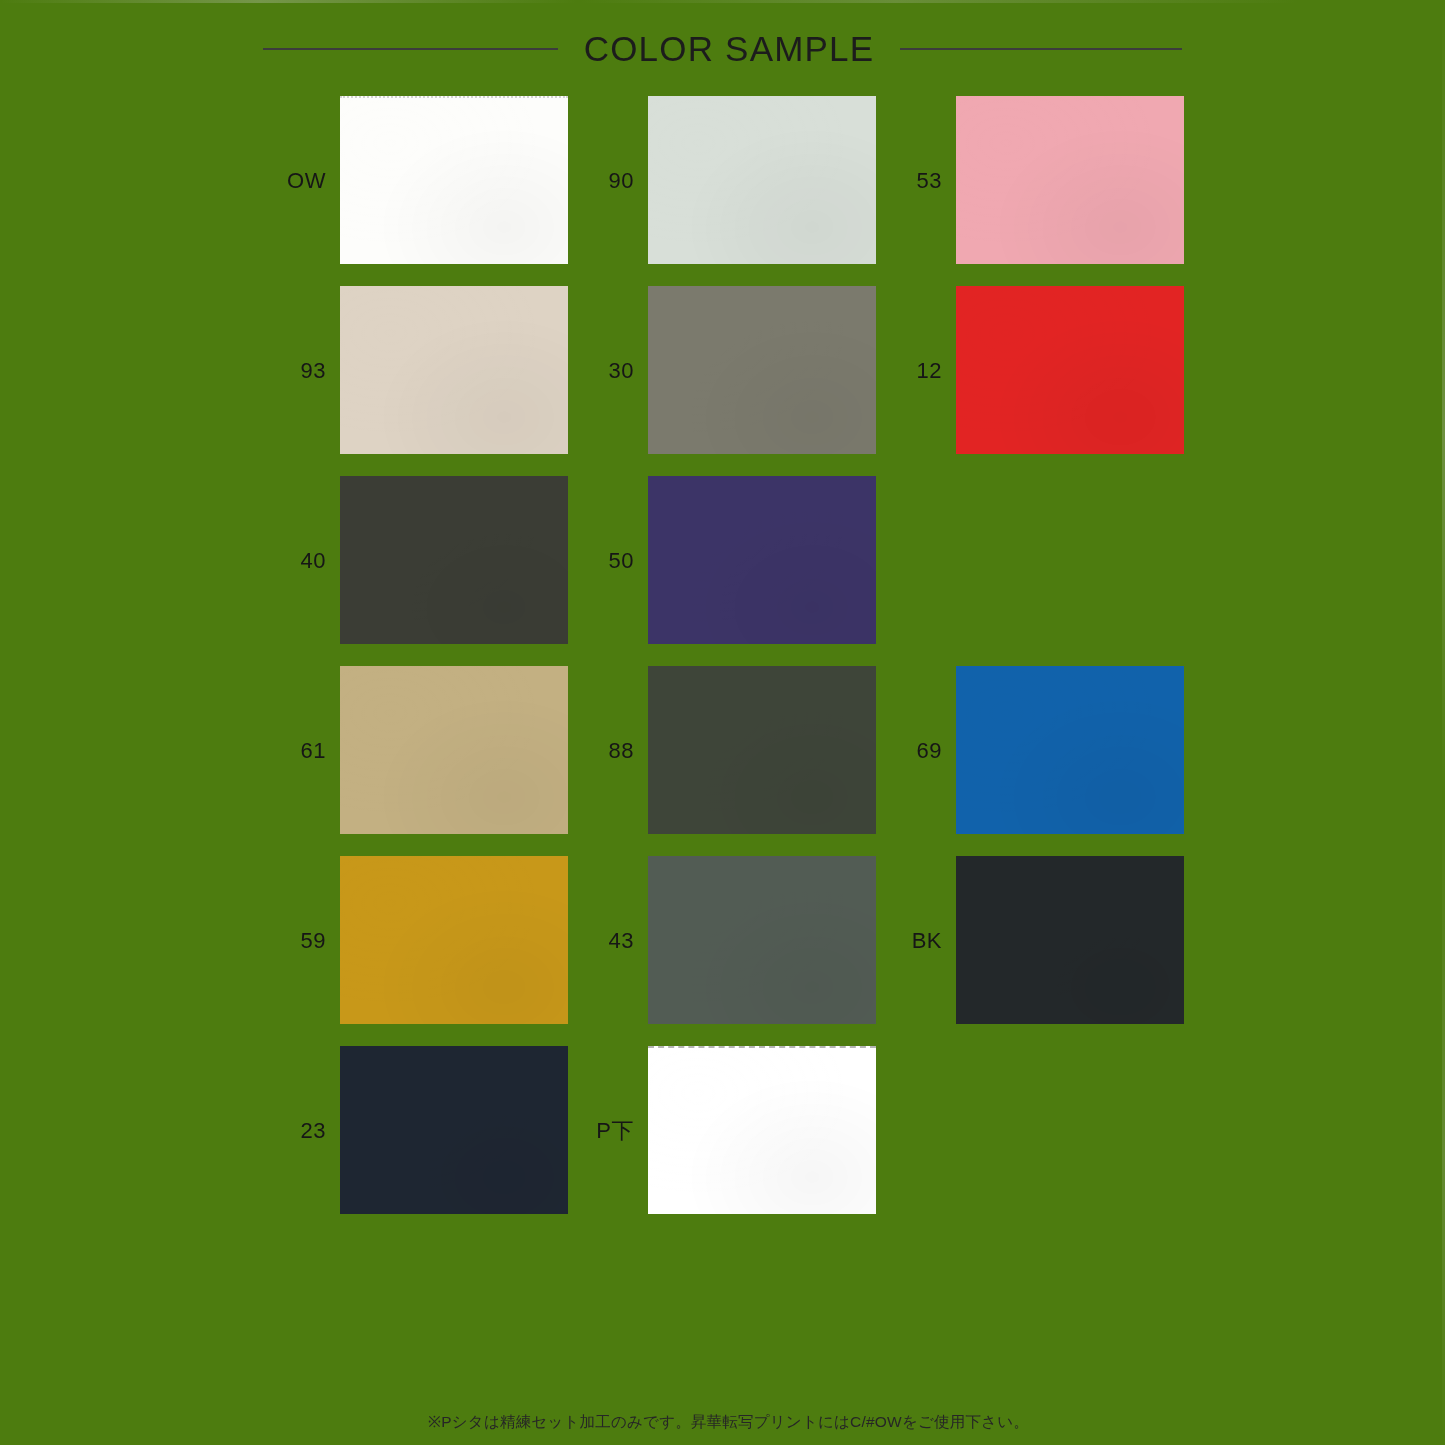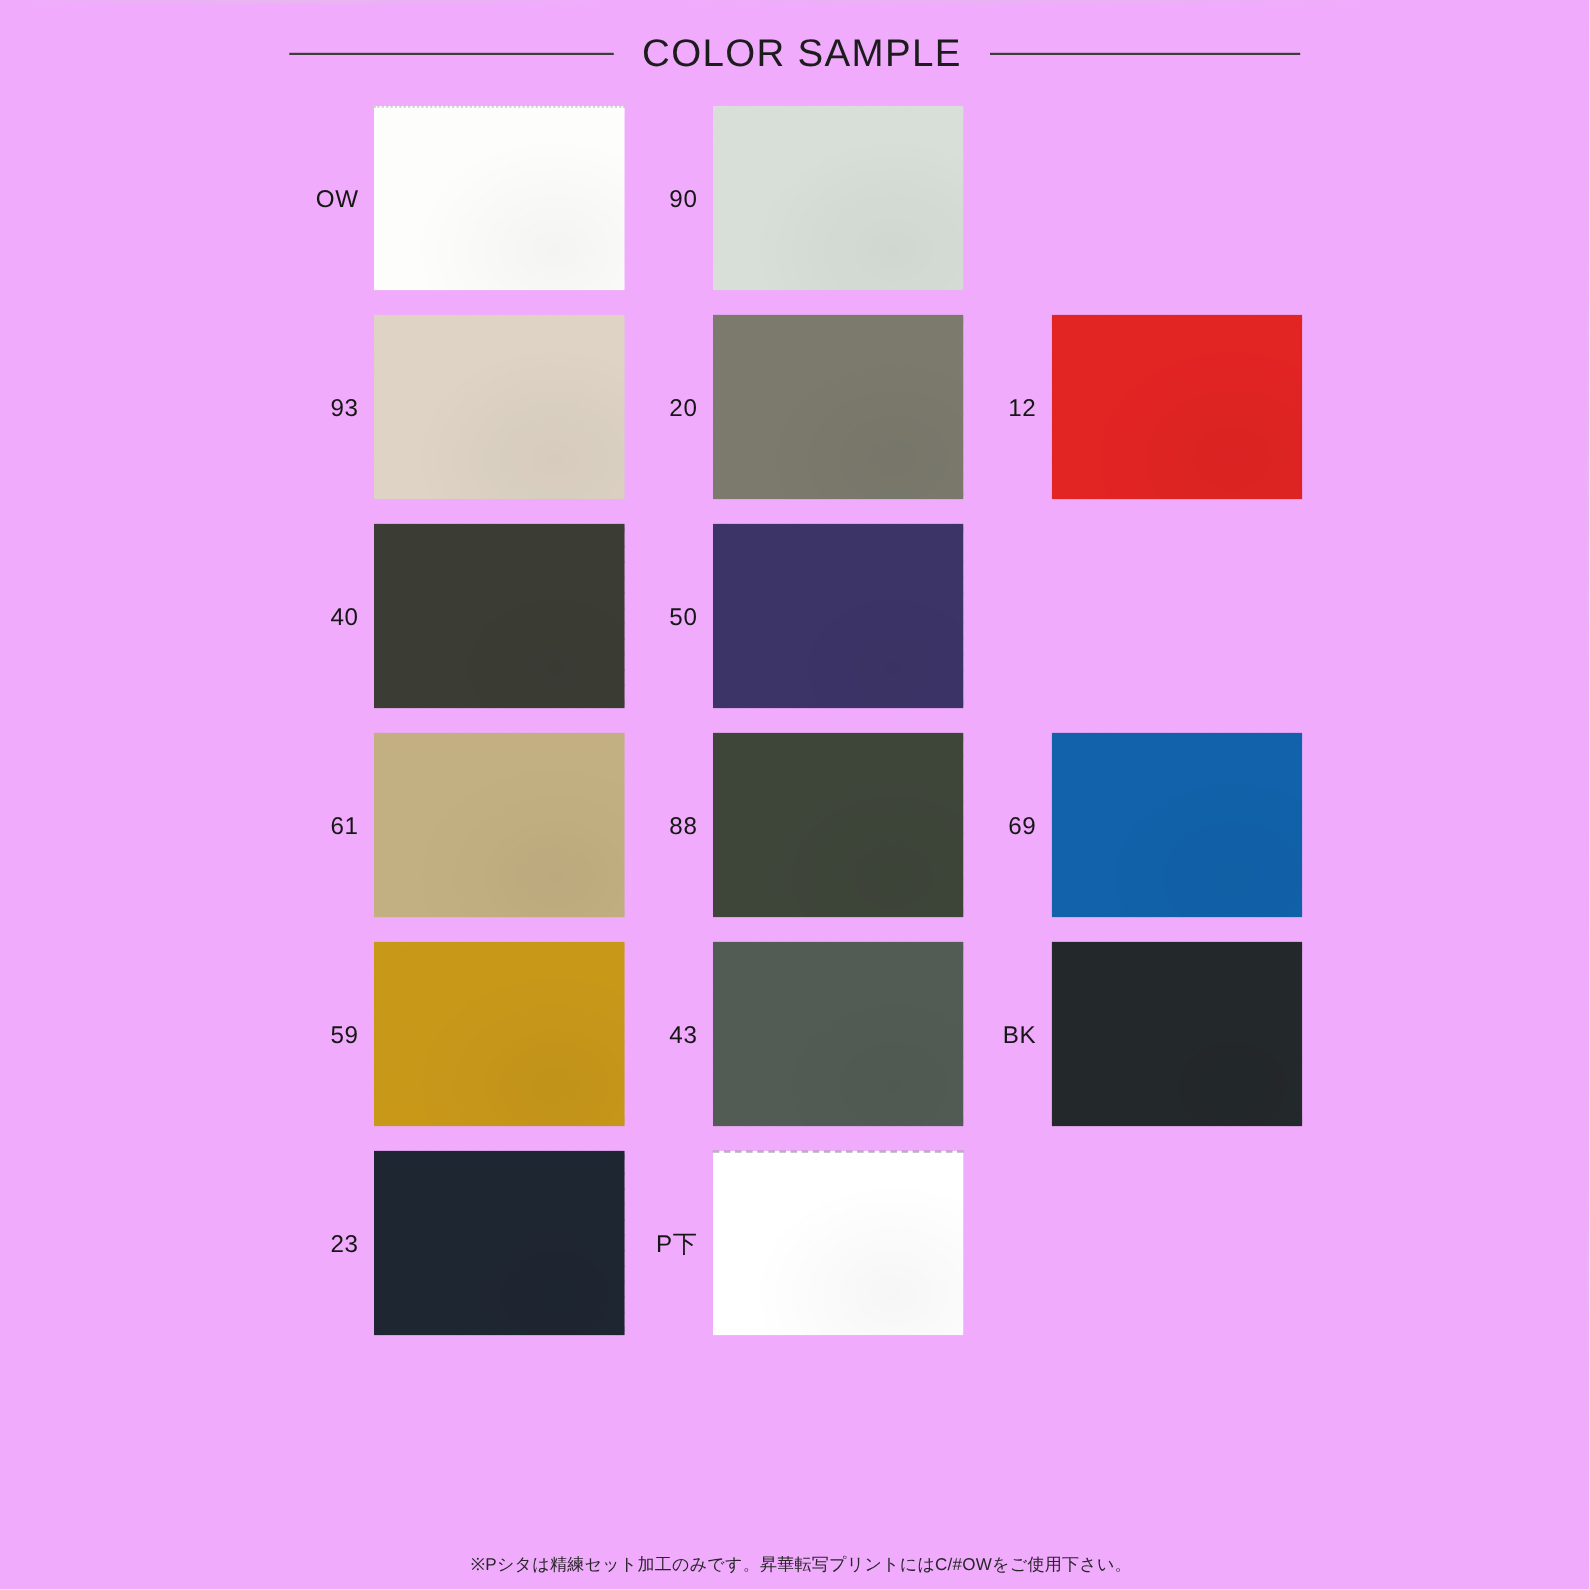--- a/index.html
+++ b/index.html
@@ -13,21 +13,21 @@
     font-family: "Liberation Sans", sans-serif;
     color: #1a1a1a;
     overflow: hidden;
     position: relative;
   }
 
   
   #page {
     position: absolute;
     inset: 0;
-    background: #f0abfc;
+    background: #4d7c0f;
   }
 
   
   .scan-edge-top {
     position: absolute;
     top: 0; left: 0; right: 0;
     height: 3px;
     background: linear-gradient(90deg,
         rgba(255,255,255,0) 0%,
         rgba(210,210,210,0.30) 18%,
@@ -210,31 +210,38 @@
             <div class="ghost-edge faint"></div>
           </div>
         </div>
         <div class="cell">
           <div class="code">90</div>
           <div class="swatch-wrap">
             <div class="swatch" style="background: rgb(216, 223, 216);"></div>
             <div class="tex"></div>
           </div>
         </div>
+        <div class="cell">
+          <div class="code">53</div>
+          <div class="swatch-wrap">
+            <div class="swatch" style="background: rgb(240, 168, 177);"></div>
+            <div class="tex"></div>
+          </div>
+        </div>
       </div>
       <div class="row">
         <div class="cell">
           <div class="code">93</div>
           <div class="swatch-wrap">
             <div class="swatch" style="background: rgb(222, 211, 196);"></div>
             <div class="tex"></div>
           </div>
         </div>
         <div class="cell">
-          <div class="code">20</div>
+          <div class="code">30</div>
           <div class="swatch-wrap">
             <div class="swatch" style="background: rgb(123, 122, 109);"></div>
             <div class="tex"></div>
           </div>
         </div>
         <div class="cell">
           <div class="code">12</div>
           <div class="swatch-wrap">
             <div class="swatch" style="background: rgb(226, 36, 35);"></div>
             <div class="tex"></div>

